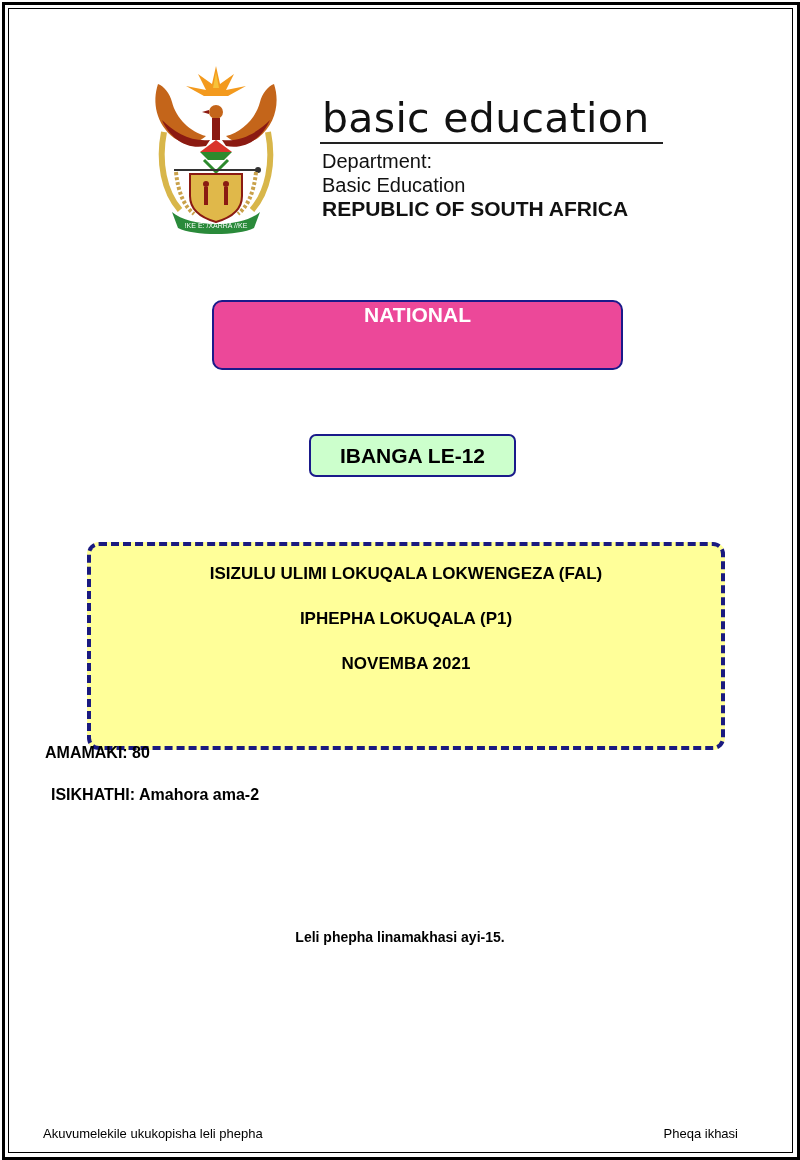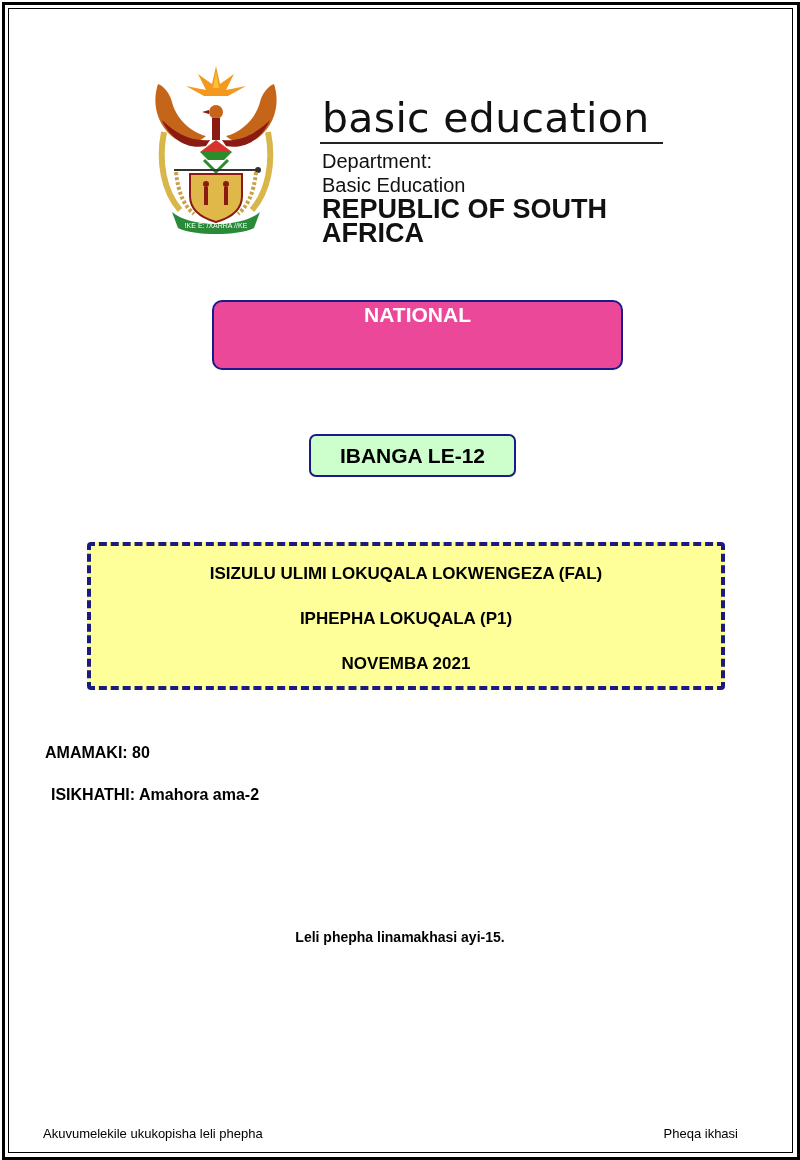--- a/index.html
+++ b/index.html
@@ -6,26 +6,26 @@
   body { width:800px; height:1160px; position:relative; font-family:"Liberation Sans", sans-serif; color:#000; overflow:hidden; }
   .outer-border { position:absolute; left:2px; top:2px; width:792px; height:1152px; border:3px solid #000; }
   .inner-border { position:absolute; left:8px; top:8px; width:783px; height:1143px; border:1px solid #000; }
 
   .logo { position:absolute; left:150px; top:62px; width:132px; height:172px; }
   .brand { position:absolute; left:320px; top:94px; width:345px; }
   .brand-title { font-family:"DejaVu Sans", sans-serif; font-size:41px; line-height:48px; letter-spacing:0.3px; color:#111; margin:0 0 0 2px; }
   .brand-rule { height:2px; background:#222; margin-top:0px; width:343px; }
   .brand-line { font-size:20px; line-height:24px; color:#111; margin-left:2px; }
   .brand-line.first { margin-top:5px; }
-  .brand-line.bold { font-weight:bold; font-size:27px; }
+  .brand-line.bold { font-weight:bold; font-size:21px; }
 
   .nsc-box { position:absolute; left:212px; top:300px; width:411px; height:70px; background:#ec4899; border:2px solid #1a1a8a; border-radius:10px; color:#fff; text-align:center; font-weight:bold; font-size:21px; line-height:26px; box-sizing:border-box; padding-top:0; }
   .grade-box { position:absolute; left:309px; top:434px; width:207px; height:43px; background:#ccffcc; border:2px solid #1a1a8a; border-radius:7px; box-sizing:border-box; text-align:center; font-weight:bold; font-size:21px; line-height:39px; }
 
-  .subject-box { position:absolute; left:87px; top:542px; width:638px; height:148px; background:#ffff99; border:4px dashed #1a1a80; border-radius:4px; box-sizing:border-box; text-align:center; font-weight:bold; font-size:17px; }
+  .subject-box { position:absolute; left:87px; top:542px; width:638px; height:208px; background:#ffff99; border:4px dashed #1a1a80; border-radius:12px; box-sizing:border-box; text-align:center; font-weight:bold; font-size:17px; }
   .subject-line { position:absolute; left:0; right:0; }
 
   .info { position:absolute; left:45px; font-weight:bold; font-size:16px; }
   .pages { position:absolute; left:0; width:800px; top:929px; text-align:center; font-weight:bold; font-size:14px; }
   .footer-left { position:absolute; left:43px; top:1126px; font-size:13px; }
   .footer-right { position:absolute; right:62px; top:1126px; font-size:13px; }
 </style>
 </head>
 <body>
 

